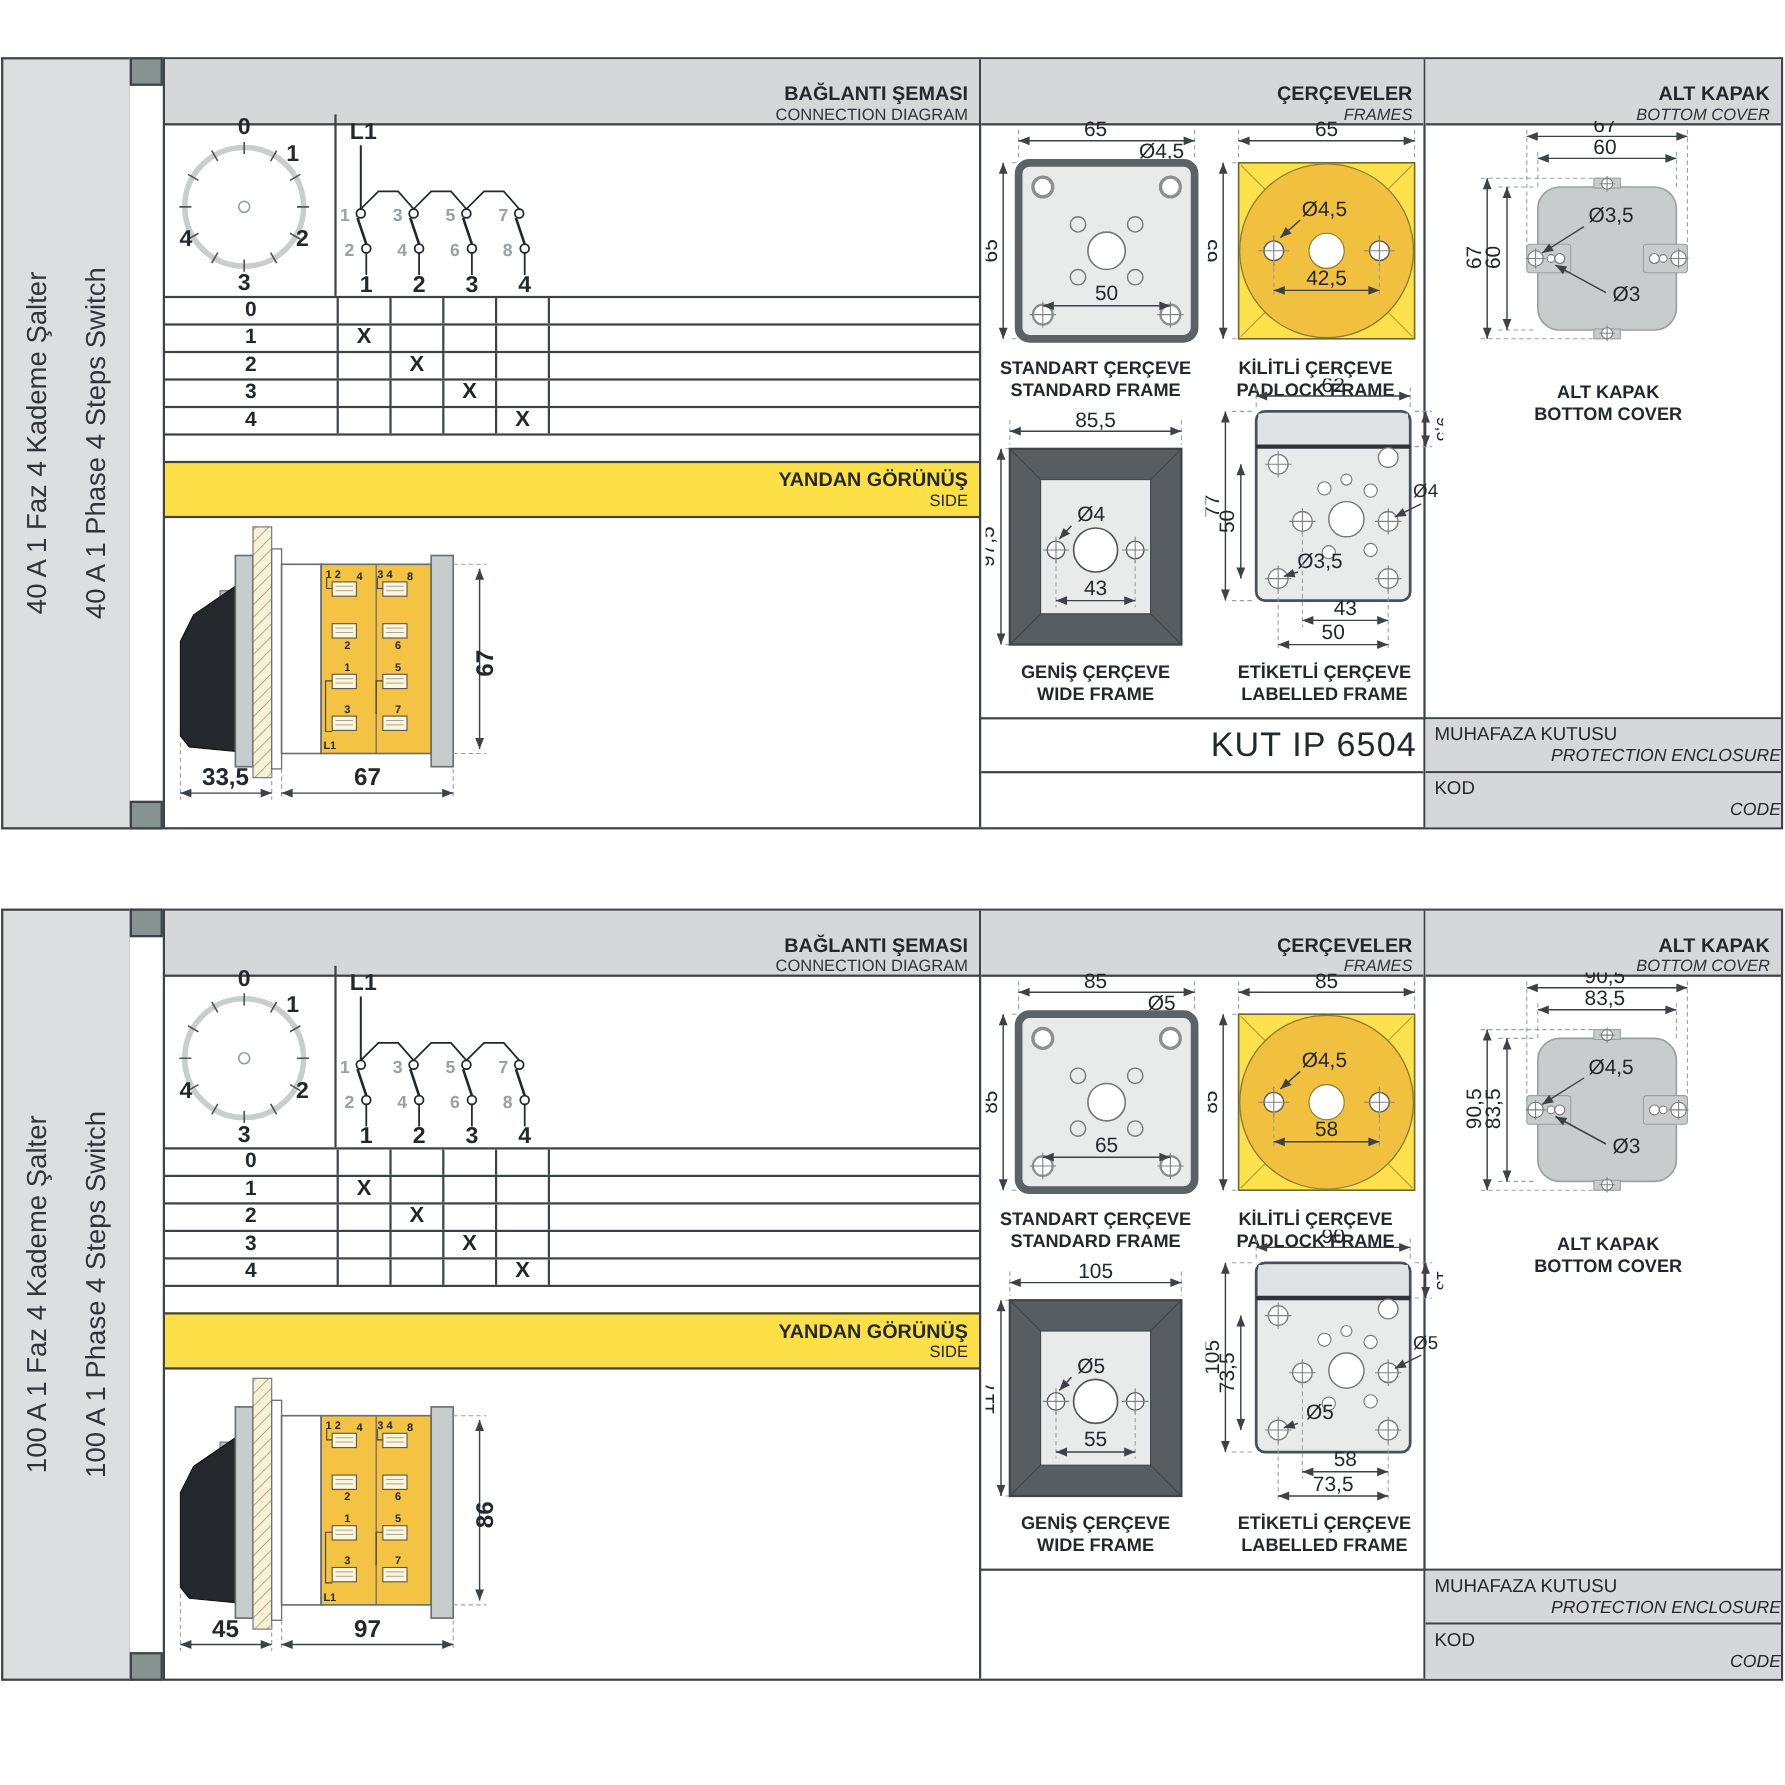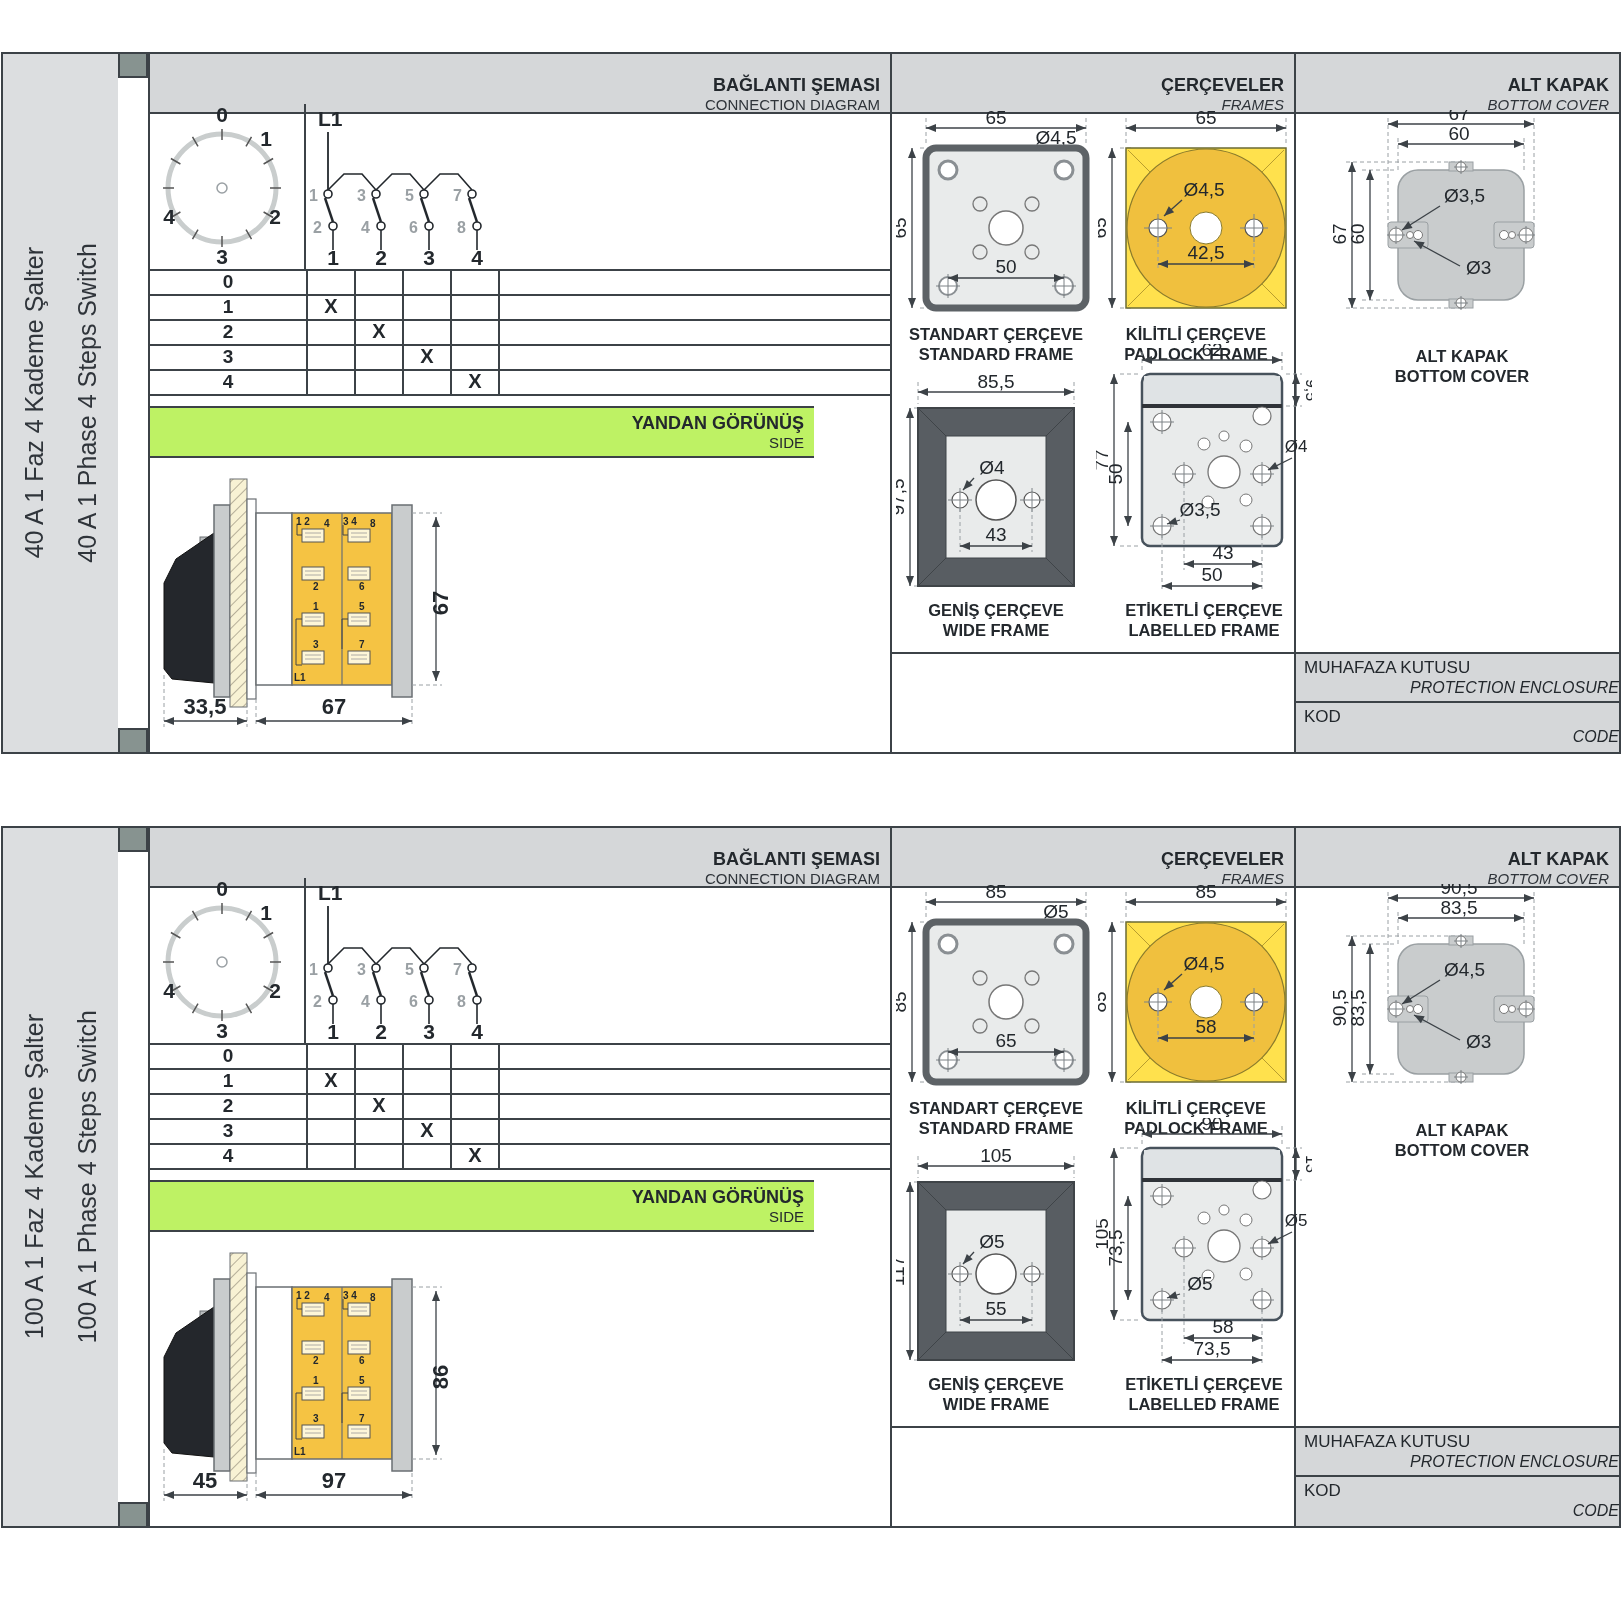--- a/index.html
+++ b/index.html
@@ -20,21 +20,21 @@
   .hdr .t2{font-size:15px;line-height:18px;color:#2f343a;}
   .it{font-style:italic;text-align:right;}
   .diagrow{position:absolute;left:0;top:50px;width:740px;height:167px;border-bottom:2px solid #3c4247;box-sizing:border-box;display:flex;}
   .dialcell{width:156px;border-right:2px solid #3c4247;box-sizing:border-box;}
   .circell{flex:1;}
   .swt{position:absolute;left:0;top:217px;width:740px;}
   .swt .row{display:flex;height:25px;border-bottom:2px solid #3c4247;box-sizing:border-box;}
   .cl{width:156px;text-align:center;font-weight:bold;font-size:19px;line-height:22px;}
   .cx{width:48px;border-left:2px solid #3c4247;box-sizing:border-box;text-align:center;font-weight:bold;font-size:20px;line-height:21px;}
   .cf{flex:1;border-left:2px solid #3c4247;box-sizing:border-box;}
-  .sideband{position:absolute;left:0;top:352px;width:664px;height:52px;background:#bef264;border-top:2px solid #3c4247;
+  .sideband{position:absolute;left:0;top:365px;width:740px;height:52px;background:#fde047;border-top:2px solid #3c4247;
             border-bottom:2px solid #3c4247;box-sizing:border-box;text-align:right;padding:4px 10px 0 0;}
   .sideband .t1{font-weight:bold;font-size:18px;line-height:22px;}
   .sideband .t2{font-size:15px;line-height:18px;}
   .sidesvg{position:absolute;left:0;top:417px;}
   .fig{position:absolute;text-align:center;}
   .cap{font-weight:bold;font-size:16.5px;line-height:20px;}
   .hline{position:absolute;height:2px;background:#3c4247;}
   .codebig{position:absolute;left:742px;width:402px;height:49px;font-size:31px;letter-spacing:1px;text-align:right;
            padding-right:6px;line-height:46px;box-sizing:border-box;white-space:nowrap;}
   .codelab{position:absolute;left:1146px;width:323px;height:49px;background:#d5d7d9;padding:3px 0 0 8px;box-sizing:border-box;}
@@ -482,20 +482,21 @@
         <text x="118" y="92" text-anchor="start" class="dt">Ø3,5</text>
         <line class="dim" x1="114" y1="96" x2="76" y2="120" marker-end="url(#a-cov0)"></line>
         <text x="140" y="164" text-anchor="start" class="dt">Ø3</text>
         <line class="dim" x1="134" y1="156" x2="88" y2="131" marker-end="url(#a-cov0)"></line>
       </svg>
       <div class="cap">ALT KAPAK</div>
       <div class="cap">BOTTOM COVER</div>
     </div>
 
     <div class="hline" style="left:740px;top:598px;width:729px"></div>
+    <div class="codebig" style="top:600px;border-bottom:2px solid #3c4247">KUT IP 6504</div>
     <div class="codelab" style="top:600px;border-bottom:2px solid #3c4247">
       <div class="t1">MUHAFAZA KUTUSU</div>
       <div class="t2 it">PROTECTION ENCLOSURE</div>
     </div>
     <div class="codelab" style="top:649px">
       <div class="t1">KOD</div>
       <div class="t2 it">CODE</div>
     </div>
   </div>
 </div>

